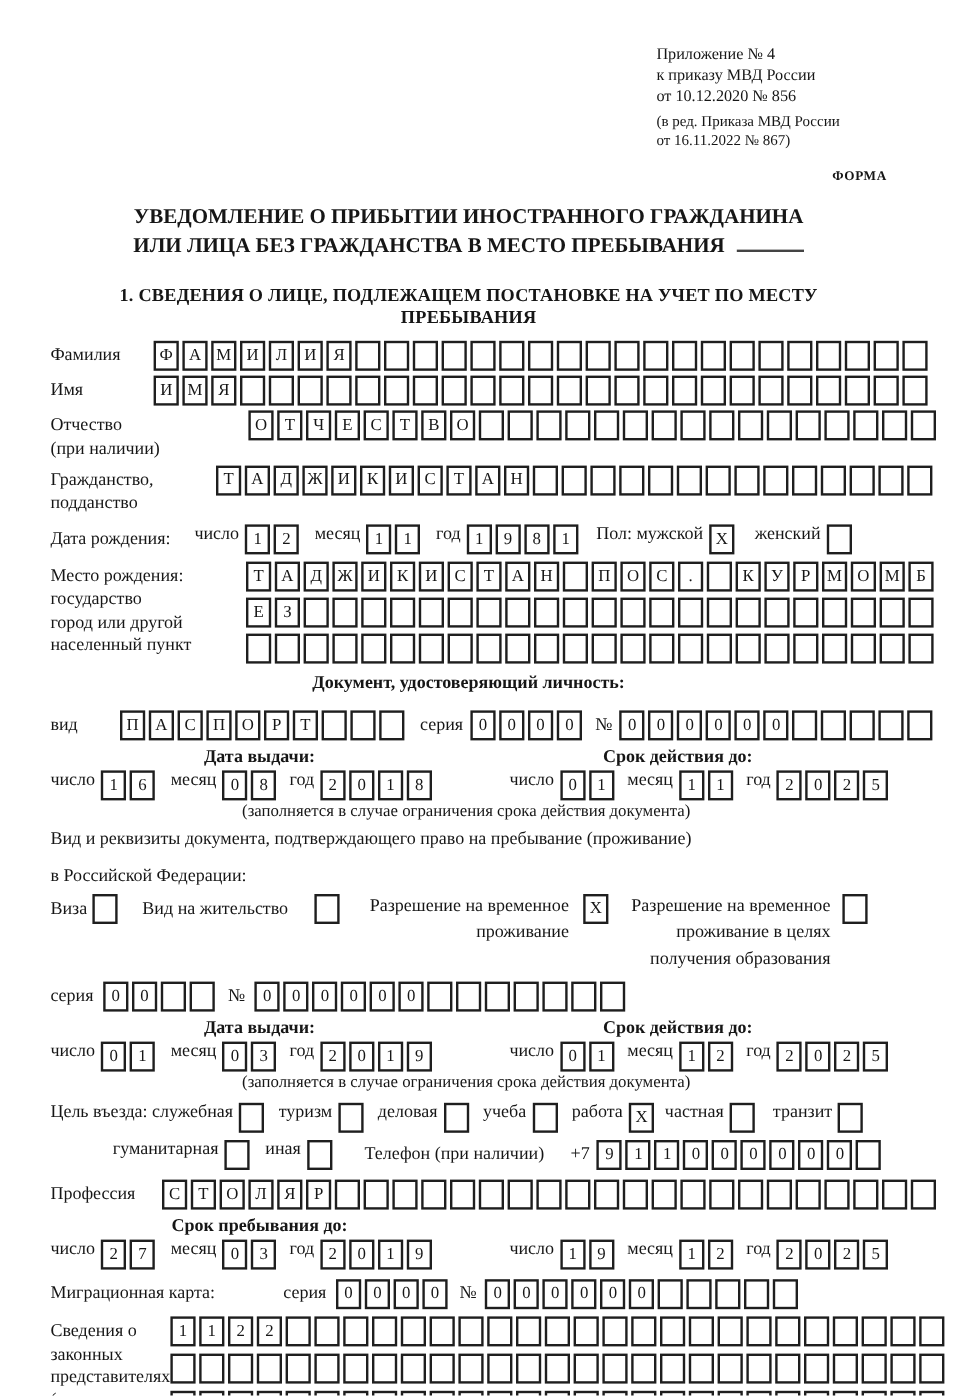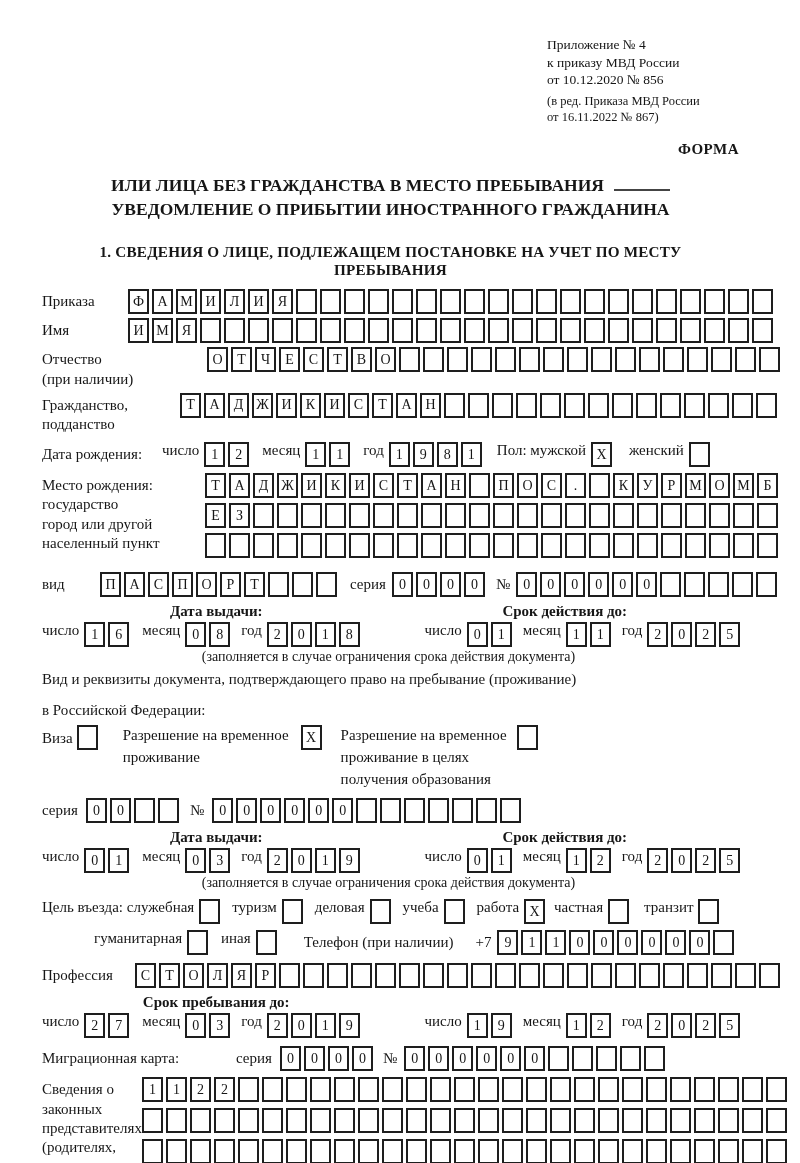--- a/index.html
+++ b/index.html
@@ -6,21 +6,21 @@
   body{
     width:800px;height:1163px;background:#ffffff;color:#161616;
     font-family:"Liberation Serif","DejaVu Serif",serif;
     font-size:15px;overflow:hidden;
   }
   .page{padding:36px 28px 0 42px;box-sizing:border-box;width:767px;height:1163px;}
 
   
   .appendix{margin-left:auto;width:192px;font-size:13.5px;line-height:1.3;}
   .appendix .rev{font-size:12.5px;margin-top:4px;line-height:1.3;}
-  .forma{text-align:right;font-weight:bold;margin-top:16px;font-size:15px;letter-spacing:.5px;}
+  .forma{text-align:right;font-weight:bold;margin-top:16px;font-size:11px;letter-spacing:.5px;}
 
   .title{text-align:center;font-weight:bold;font-size:17.5px;margin-top:16px;line-height:1.35;}
   .blank{display:inline-block;width:56px;border-bottom:2px solid #444;height:14px;margin-left:10px;}
   .sec1{margin-top:22px;font-weight:bold;font-size:15.2px;text-align:center;letter-spacing:.2px;}
 
   
   .row{display:flex;align-items:flex-start;margin-top:4px;}
   .lbl{flex:none;padding-top:3px;line-height:1.28;}
   .cells{display:flex;flex:none;}
   .cell{
@@ -29,50 +29,50 @@
     font-size:14px;background:#fff;
   }
   .dg{display:flex;flex:none;}
   .dg .t{margin-right:5px;}
   .split{display:flex;margin-top:6px;}
   .split>.half{width:50%;}
   .hdr{font-weight:bold;text-align:center;font-size:15px;}
   .note{text-align:center;font-size:14px;margin-top:2px;padding-right:4px;}
   .center-b{text-align:center;font-weight:bold;font-size:15px;margin-top:8px;}
   .chk-item{display:flex;align-items:flex-start;flex:none;}
-  .chk-item .txt{text-align:left;line-height:1.45;}
+  .chk-item .txt{text-align:right;line-height:1.45;}
   .mt2{margin-top:14px;} .mt6{margin-top:6px;} .mt8{margin-top:8px;} .mt10{margin-top:10px;}
 </style>
 </head>
 <body>
 
 <div class="page">
 
   <div class="appendix">
     <div>Приложение № 4</div>
     <div>к приказу МВД России</div>
     <div>от 10.12.2020 № 856</div>
     <div class="rev">
       <div>(в ред. Приказа МВД России</div>
       <div>от 16.11.2022 № 867)</div>
     </div>
   </div>
   <div class="forma">ФОРМА</div>
 
   <div class="title">
+    <div>УВЕДОМЛЕНИЕ О ПРИБЫТИИ ИНОСТРАННОГО ГРАЖДАНИНА</div>
     <div>
       <span>ИЛИ ЛИЦА БЕЗ ГРАЖДАНСТВА В МЕСТО ПРЕБЫВАНИЯ</span><span class="blank"></span>
     </div>
-    <div>УВЕДОМЛЕНИЕ О ПРИБЫТИИ ИНОСТРАННОГО ГРАЖДАНИНА</div>
   </div>
 
   <div class="sec1">1. СВЕДЕНИЯ О ЛИЦЕ, ПОДЛЕЖАЩЕМ ПОСТАНОВКЕ НА УЧЕТ ПО МЕСТУ ПРЕБЫВАНИЯ</div>
 
   <div class="row mt10">
-    <span class="lbl" style="width:86px">Приказа</span>
+    <span class="lbl" style="width:86px">Фамилия</span>
     <span class="cells">
         <span class="cell">Ф</span>
         <span class="cell">А</span>
         <span class="cell">М</span>
         <span class="cell">И</span>
         <span class="cell">Л</span>
         <span class="cell">И</span>
         <span class="cell">Я</span>
         <span class="cell"></span>
         <span class="cell"></span>
@@ -318,20 +318,21 @@
           <span class="cell"></span>
           <span class="cell"></span>
           <span class="cell"></span>
           <span class="cell"></span>
           <span class="cell"></span>
           <span class="cell"></span>
         </span>
     </span>
   </div>
 
+  <div class="center-b">Документ, удостоверяющий личность:</div>
   <div class="row mt2" style="align-items:center;">
     <span class="lbl" style="width:58px;padding-top:0">вид</span>
     <span class="cells">
         <span class="cell">П</span>
         <span class="cell">А</span>
         <span class="cell">С</span>
         <span class="cell">П</span>
         <span class="cell">О</span>
         <span class="cell">Р</span>
         <span class="cell">Т</span>
@@ -409,20 +410,26 @@
   <div class="note">(заполняется в случае ограничения срока действия документа)</div>
 
   <div class="mt6">
     <div>Вид и реквизиты документа, подтверждающего право на пребывание (проживание)</div>
     <div class="mt2">в Российской Федерации:</div>
   </div>
   <div class="row mt6">
     <span class="chk-item">
       <span class="txt" style="padding-top:3px">Виза</span>
       <span class="cells" style="margin-left:4px">
+          <span class="cell"></span>
+        </span>
+    </span>
+    <span class="chk-item" style="margin-left:18px">
+      <span class="txt" style="padding-top:3px">Вид на жительство</span>
+      <span class="cells" style="margin-left:22px">
           <span class="cell"></span>
         </span>
     </span>
     <span class="chk-item" style="margin-left:22px">
       <span class="txt">
         <span>Разрешение на временное</span><br>
         <span>проживание</span>
       </span>
       <span class="cells" style="margin-left:12px">
           <span class="cell">X</span>

